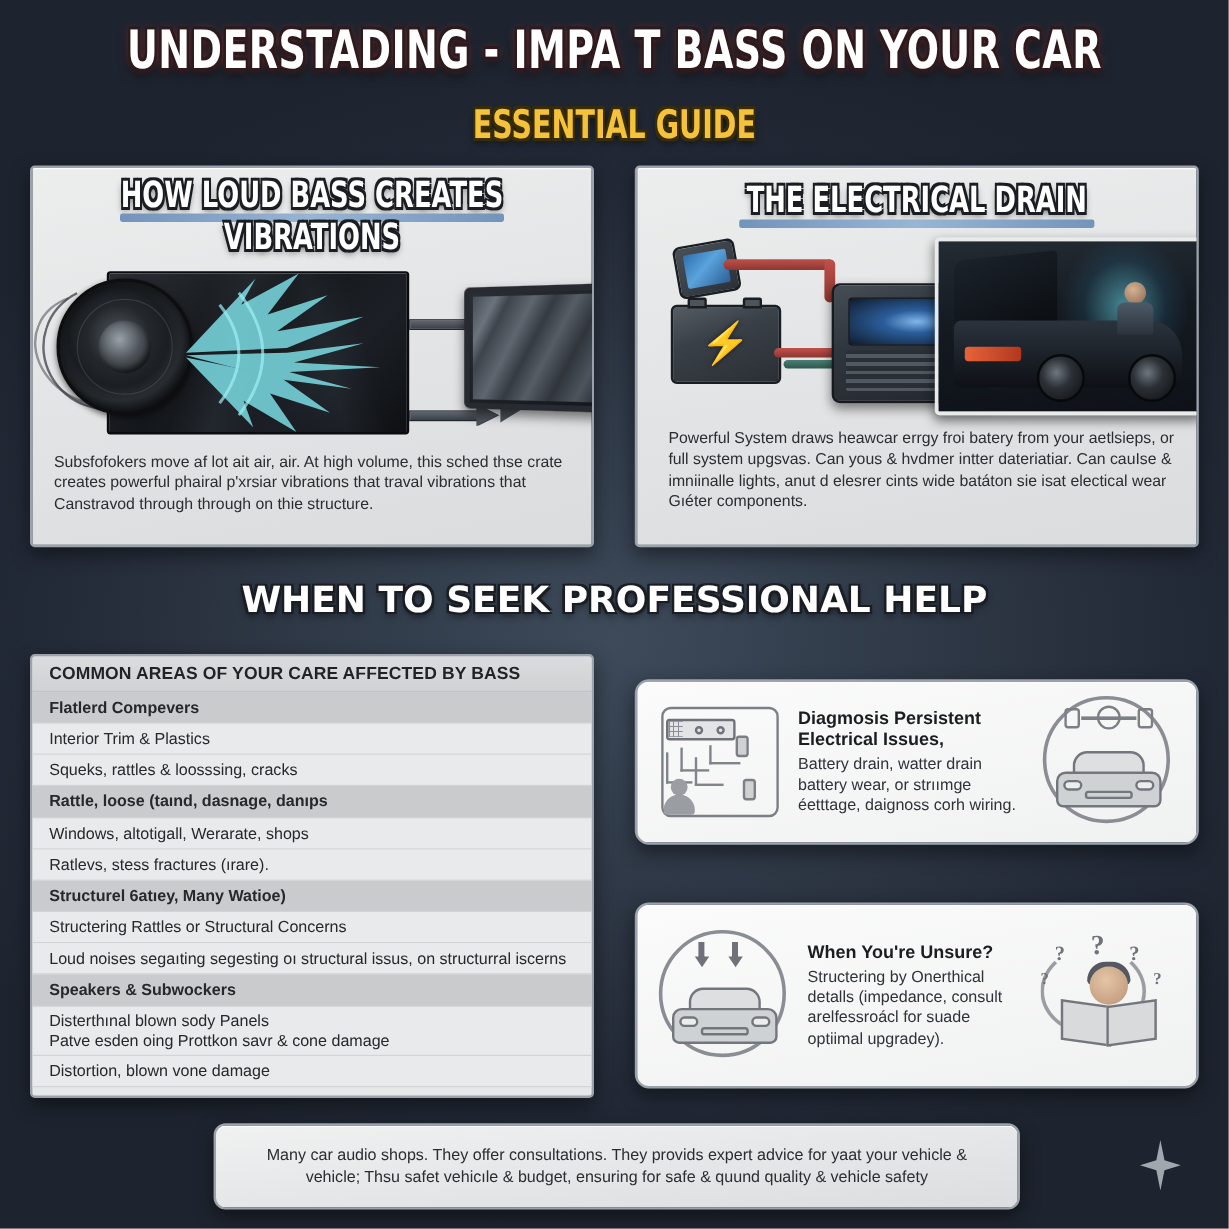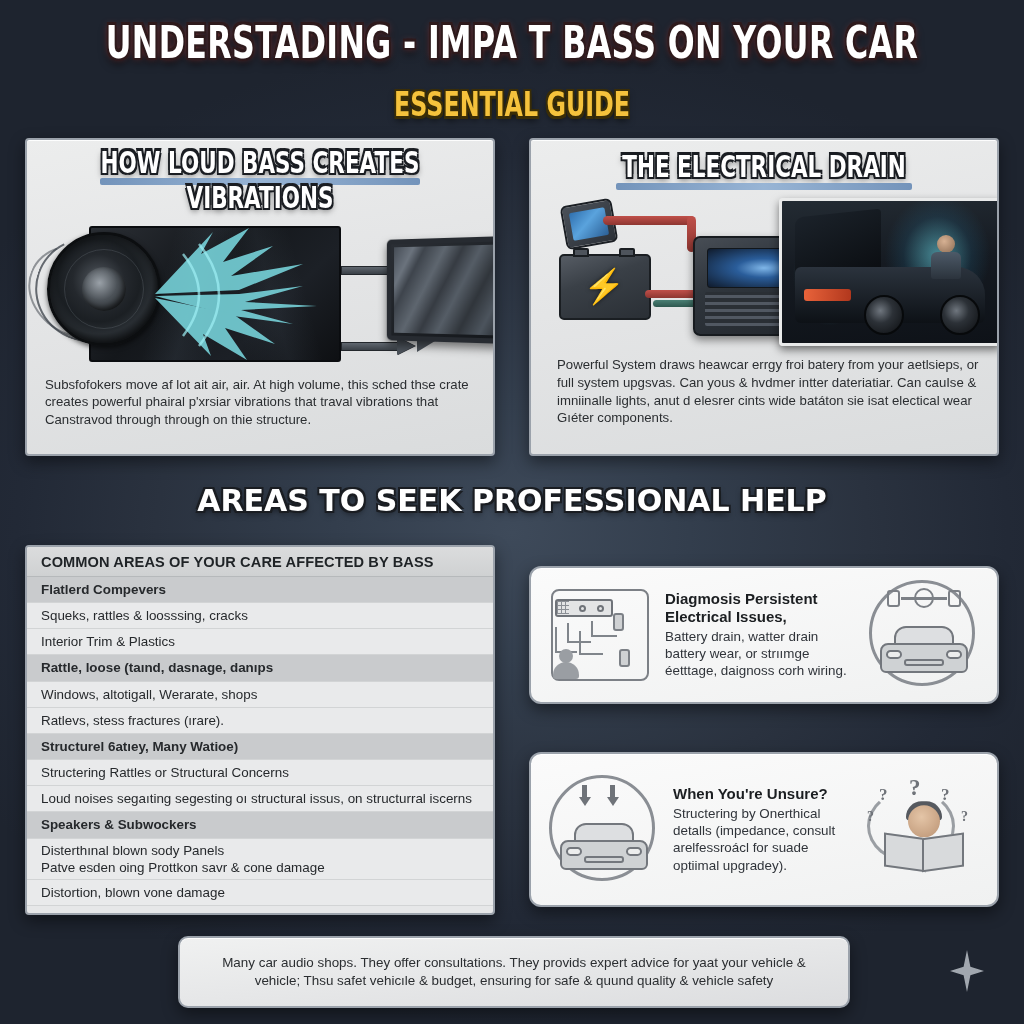--- a/index.html
+++ b/index.html
@@ -453,29 +453,29 @@
             <i class="h"></i>
             <i class="b"></i>
           </span>
       </div>
     </div>
 
     <div class="body-text">Powerful System draws heawcar errgy froi batery from your aetlsieps, or full system upgsvas. Can yous &amp; hvdmer intter dateriatiar. Can cauIse &amp; imniinalle lights, anut d elesrer cints wide batáton sie isat electical wear Gıéter components.</div>
   </div>
 
   <div id="section-heading">
-    <span class="card-head">AREAS TO SEEK PROFESSIONAL HELP</span>
+    <span class="card-head">WHEN TO SEEK PROFESSIONAL HELP</span>
   </div>
 
   <div class="card" id="table-card">
     <div class="tbl-header">COMMON AREAS OF YOUR CARE AFFECTED BY BASS</div>
     <div id="table-body">
         <div class="tbl-row dark">Flatlerd Compevers</div>
+        <div class="tbl-row light">Interior Trim &amp; Plastics</div>
         <div class="tbl-row light">Squeks, rattles &amp; loosssing, cracks</div>
-        <div class="tbl-row light">Interior Trim &amp; Plastics</div>
         <div class="tbl-row dark">Rattle, loose (taınd, dasnage, danıps</div>
         <div class="tbl-row light">Windows, altotigall, Werarate, shops</div>
         <div class="tbl-row light">Ratlevs, stess fractures (ırare).</div>
         <div class="tbl-row dark">Structurel 6atıey, Many Watioe)</div>
         <div class="tbl-row light">Structering Rattles or Structural Concerns</div>
         <div class="tbl-row light">Loud noises segaıting segesting oı structural issus, on structurral iscerns</div>
         <div class="tbl-row dark">Speakers &amp; Subwockers</div>
         <div class="tbl-row light two">Disterthınal blown sody Panels<br>Patve esden oing Prottkon savr &amp; cone damage</div>
         <div class="tbl-row light">Distortion, blown vone damage</div>
       </div>

